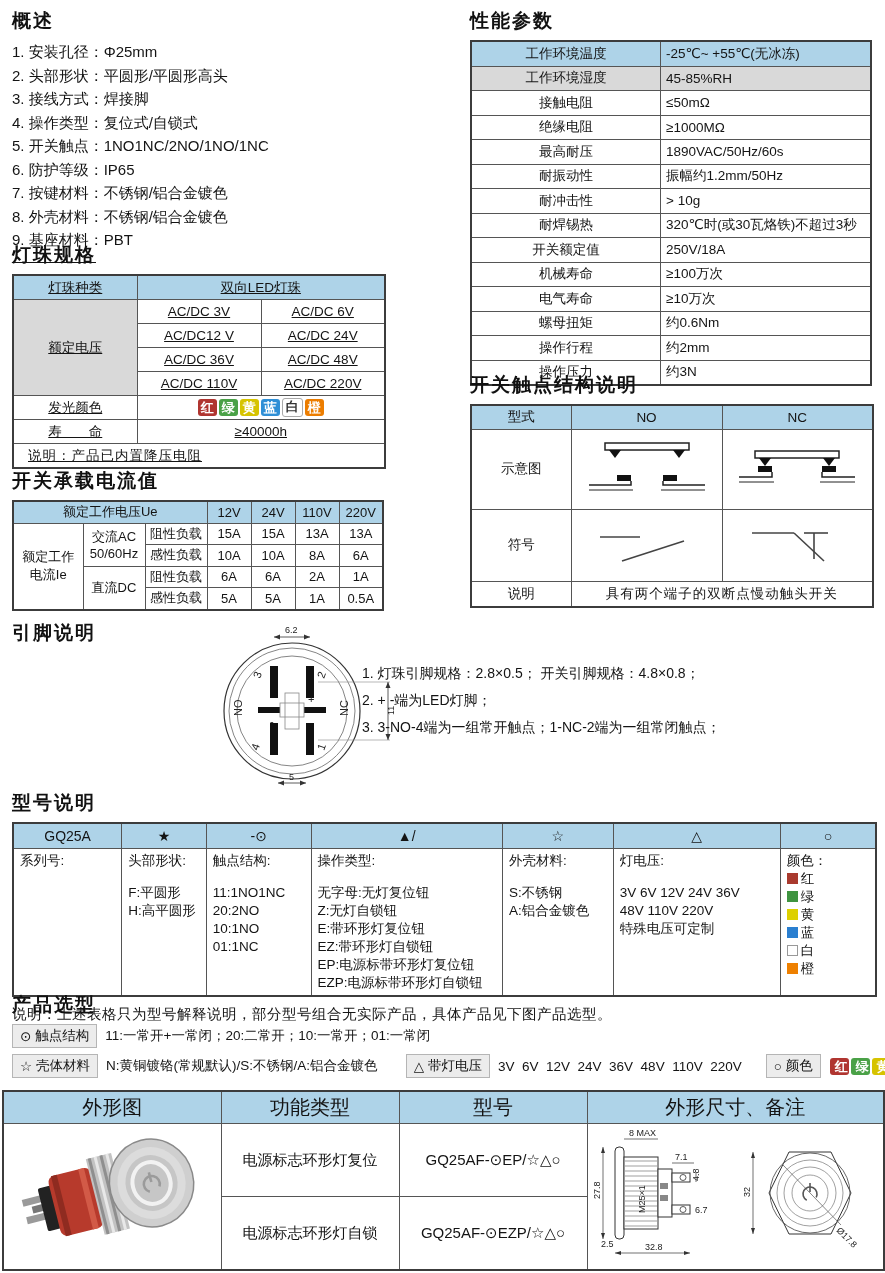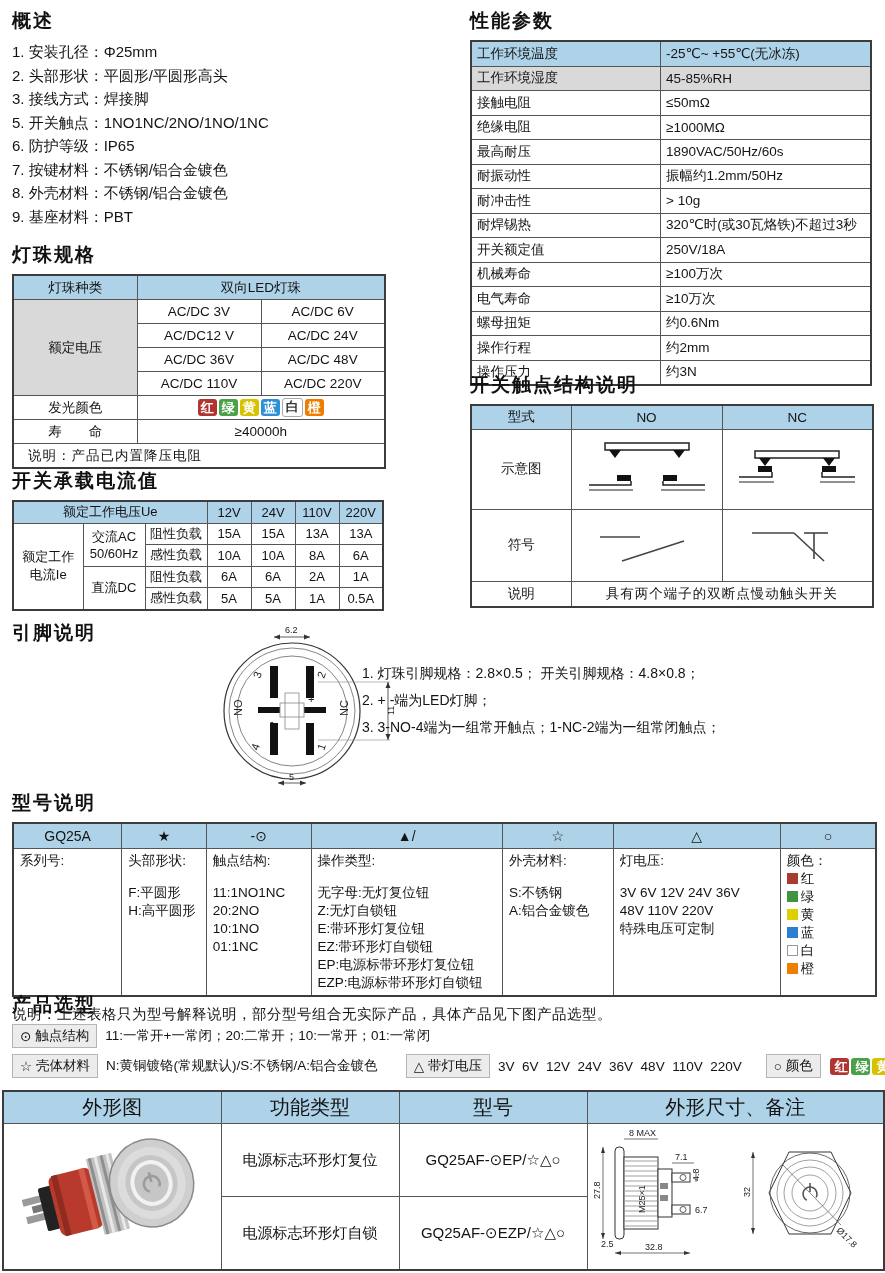--- a/index.html
+++ b/index.html
@@ -19,21 +19,21 @@
   td{border:1px solid var(--line);font-size:13.5px;padding:1px 5px;overflow:hidden;}
   .tbl{border:2px solid var(--line-dark);}
   .blue{background:var(--header-blue);}
   .gray{background:var(--row-gray);}
   .pre{white-space:pre-line;}
   
   .ov-item{font-size:15px;line-height:23.5px;white-space:nowrap;}
   
   .perf-table{width:402px;}
   .perf-table td{height:21.5px;}
-  .perf-label{width:178px;text-align:left;margin-top:44px;}
+  .perf-label{width:178px;text-align:center;margin-top:44px;}
   .perf-value{}
   
   .led-table{width:372px;}
   .led-table td{height:21px;text-align:center;}
   .chip{display:inline-block;min-width:17px;height:17px;line-height:17px;font-size:13px;
         border-radius:3px;margin:0 1px;padding:0 1px;font-weight:bold;vertical-align:middle;}
   .chip.bordered{border:1px solid #aaa;line-height:15px;}
   
   .cur-table{width:372px;}
   .cur-table td{height:20.5px;text-align:center;font-size:13px;padding:0 2px;}
@@ -65,20 +65,21 @@
 </head>
 <body>
 
 <div class="page">
 
   <div class="sec" style="left:12px;top:8px;width:450px;">
     <div class="sec-title">概述</div>
     <div class="ov-item">1. 安装孔径：Φ25mm</div>
     <div class="ov-item">2. 头部形状：平圆形/平圆形高头</div>
     <div class="ov-item">3. 接线方式：焊接脚</div>
+    <div class="ov-item">4. 操作类型：复位式/自锁式</div>
     <div class="ov-item">5. 开关触点：1NO1NC/2NO/1NO/1NC</div>
     <div class="ov-item">6. 防护等级：IP65</div>
     <div class="ov-item">7. 按键材料：不锈钢/铝合金镀色</div>
     <div class="ov-item">8. 外壳材料：不锈钢/铝合金镀色</div>
     <div class="ov-item">9. 基座材料：PBT</div>
   </div>
 
   <div class="sec" style="left:470px;top:8px;width:405px;">
     <div class="sec-title">性能参数</div>
     <table class="tbl perf-table">
@@ -136,21 +137,21 @@
             <td class="perf-value">约2mm</td>
           </tr>
       <tr>
             <td class="perf-label">操作压力</td>
             <td class="perf-value">约3N</td>
           </tr>
     </tbody>
       </table>
   </div>
 
-  <div class="sec" style="left:12px;top:242px;width:375px;">
+  <div class="sec" style="left:12px;top:242px;width:375px;text-decoration:underline;">
     <div class="sec-title">灯珠规格</div>
     <table class="tbl led-table">
       <colgroup>
           <col style="width:124px">
           <col style="width:124px">
           <col style="width:124px">
         </colgroup>
       <tbody>
           <tr>
             <td class="blue">灯珠种类</td>

